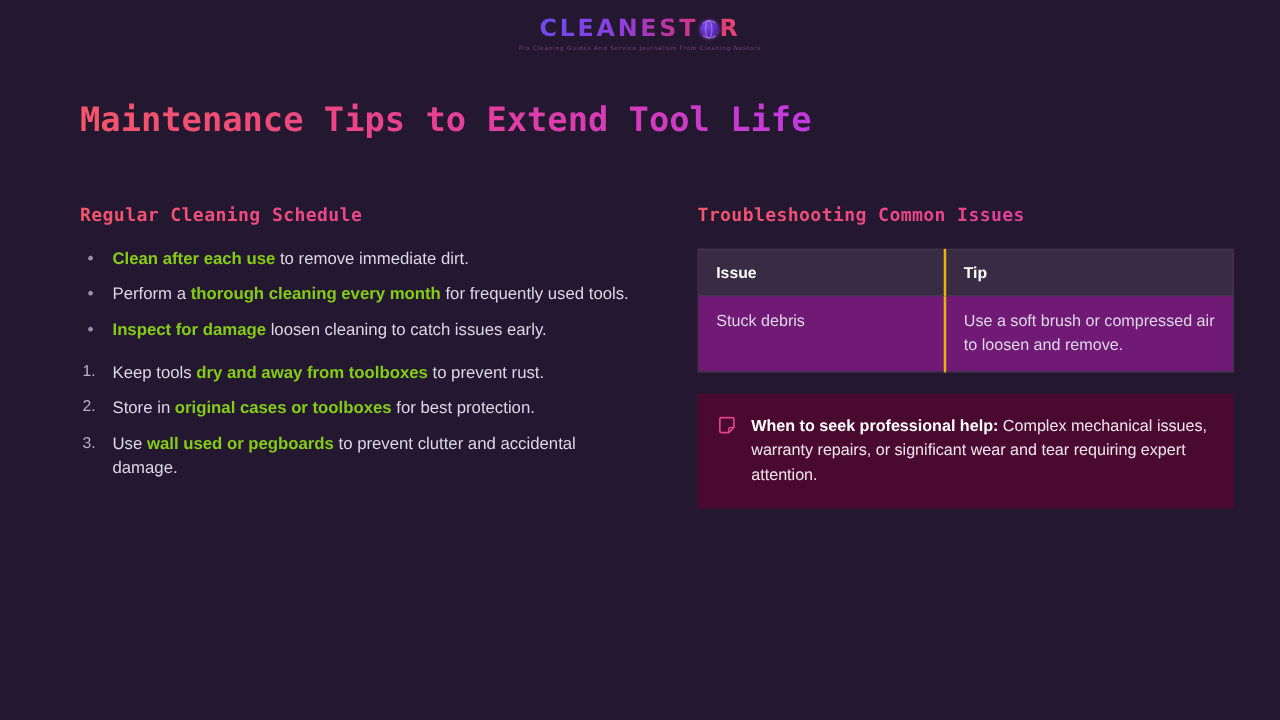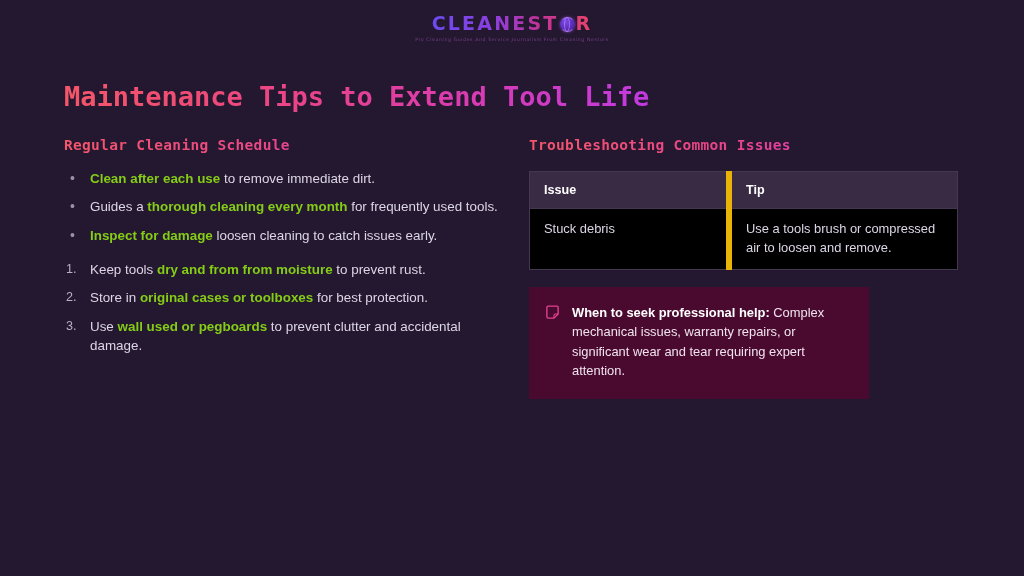--- a/index.html
+++ b/index.html
@@ -86,35 +86,36 @@
   
   .col-left {
     position: absolute;
     top: 136px;
     left: 64px;
     width: 440px;
   }
   .col-right {
     position: absolute;
     top: 136px;
-    left: 529px;
+    left: 558px;
     width: 429px;
   }
 
   .section-heading {
     font-family: "DejaVu Sans Mono", monospace;
     font-size: 14.5px;
     font-weight: bold;
     letter-spacing: .3px;
     line-height: 1.3;
     background: linear-gradient(90deg, #f4566a 0%, #ec4887 45%, #d23ecb 100%);
     -webkit-background-clip: text;
     background-clip: text;
     color: transparent;
     white-space: nowrap;
+    margin-top: 28px;
   }
   .heading-storage {
     background: linear-gradient(90deg, #f4566a 0%, #ec4887 50%, #d23ecb 100%);
     -webkit-background-clip: text;
     background-clip: text;
     color: transparent;
   }
   .heading-trouble {
     background: linear-gradient(90deg, #f4566a 0%, #e8428f 50%, #c93cd6 100%);
     -webkit-background-clip: text;
@@ -179,29 +180,29 @@
   }
   .issues-table td {
     font-size: 12.9px;
     line-height: 1.46;
     color: #ddd6e6;
     padding: 11px 14px;
     vertical-align: top;
     border-bottom: 1px solid #3c2e48;
   }
   .issues-table tr.row-alt td { background: #2c2038; }
-  .issues-table tr.row-base td { background: #000000; }
+  .issues-table tr.row-base td { background: #701a75; }
   .issues-table tr:last-child td { border-bottom: none; }
   .issues-table th:first-child,
-  .issues-table td:first-child { width: 168px; border-right: 6px solid #eab308; }
+  .issues-table td:first-child { width: 168px; border-right: 2px solid #eab308; }
 
   
   .callout {
     margin-top: 17px;
-    width: 340px;
+    width: 429px;
     box-sizing: border-box;
     background: #4a0a30;
     padding: 16px 18px 18px 16px;
     display: flex;
     align-items: flex-start;
     gap: 12px;
   }
   .callout-icon {
     flex: 0 0 auto;
     margin-top: 2px;
@@ -222,47 +223,47 @@
 </div>
 
 <h1 class="page-title">Maintenance Tips to Extend Tool Life</h1>
 
 <div class="col-left">
 
   <div class="section-heading">Regular Cleaning Schedule</div>
 
   <ul class="tip-list">
     <li><span></span><b>Clean after each use</b><span> to remove immediate dirt.</span></li>
-    <li><span>Guides a </span><b>thorough cleaning every month</b><span> for frequently used tools.</span></li>
+    <li><span>Perform a </span><b>thorough cleaning every month</b><span> for frequently used tools.</span></li>
     <li><span></span><b>Inspect for damage</b><span> loosen cleaning to catch issues early.</span></li>
   </ul>
 
 
   <ol class="tip-list">
-    <li><span>Keep tools </span><b>dry and from from moisture</b><span> to prevent rust.</span></li>
+    <li><span>Keep tools </span><b>dry and away from toolboxes</b><span> to prevent rust.</span></li>
     <li><span>Store in </span><b>original cases or toolboxes</b><span> for best protection.</span></li>
     <li><span>Use </span><b>wall used or pegboards</b><span> to prevent clutter and accidental damage.</span></li>
   </ol>
 </div>
 
 <div class="col-right">
 
   <div class="section-heading heading-trouble">Troubleshooting Common Issues</div>
 
   <table class="issues-table">
     <thead>
       <tr>
         <th>Issue</th>
         <th>Tip</th>
       </tr>
     </thead>
     <tbody>
       <tr class="row-base">
         <td>Stuck debris</td>
-        <td>Use a tools brush or compressed air to loosen and remove.</td>
+        <td>Use a soft brush or compressed air to loosen and remove.</td>
       </tr>
     </tbody>
   </table>
 
   <div class="callout">
     <span class="callout-icon">
       <svg width="15" height="15" viewBox="0 0 16 16" fill="none" aria-hidden="true">
         <path d="M2 2.6 A1.4 1.4 0 0 1 3.4 1.2 H12.6 A1.4 1.4 0 0 1 14 2.6 V9.6 L9.6 14 H3.4 A1.4 1.4 0 0 1 2 12.6 Z" stroke="#e2438f" stroke-width="1.45" stroke-linejoin="round"></path>
         <path d="M14 9.6 H11 A1.4 1.4 0 0 0 9.6 11 V14" stroke="#e2438f" stroke-width="1.2" stroke-linejoin="round"></path>
       </svg>

